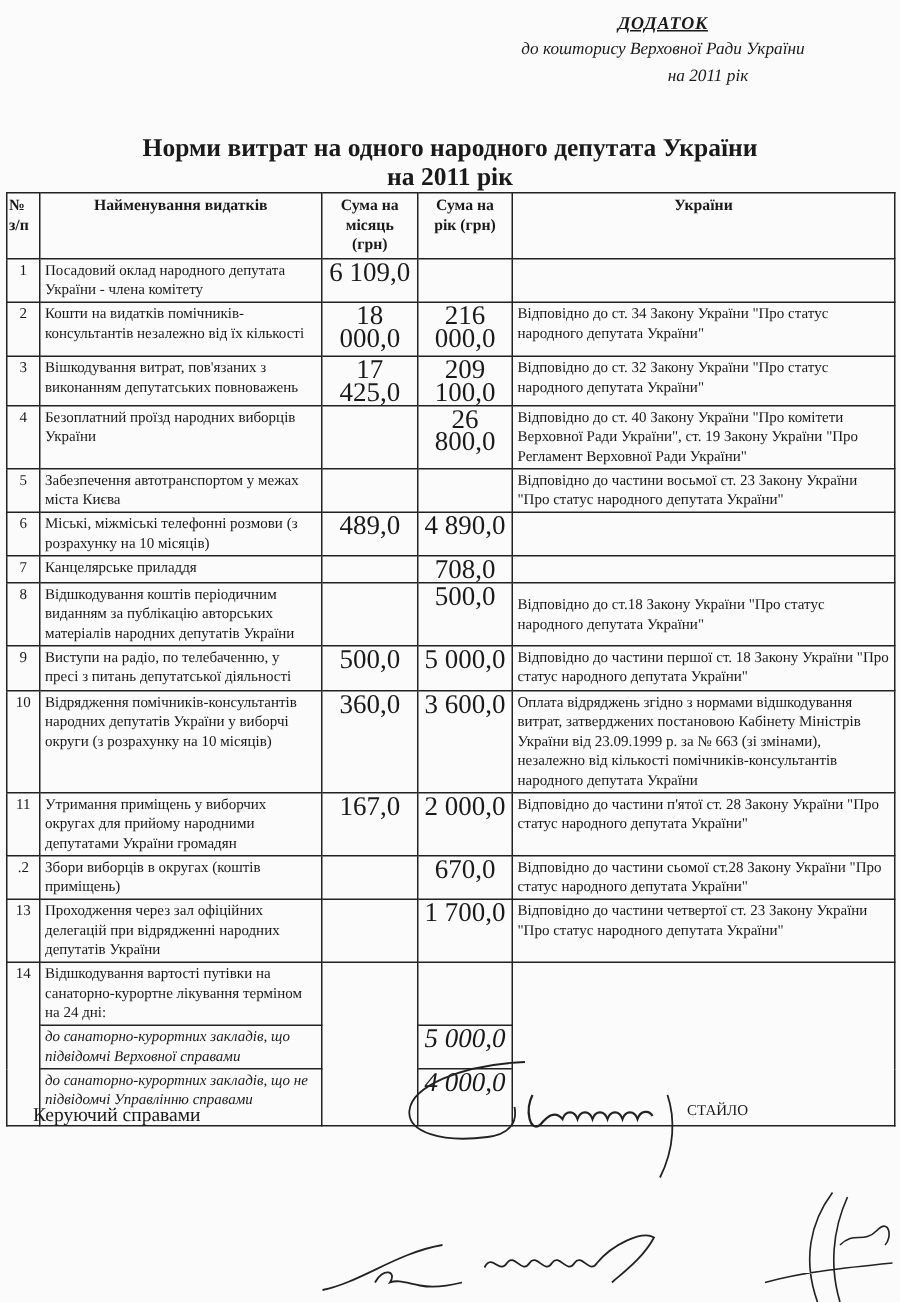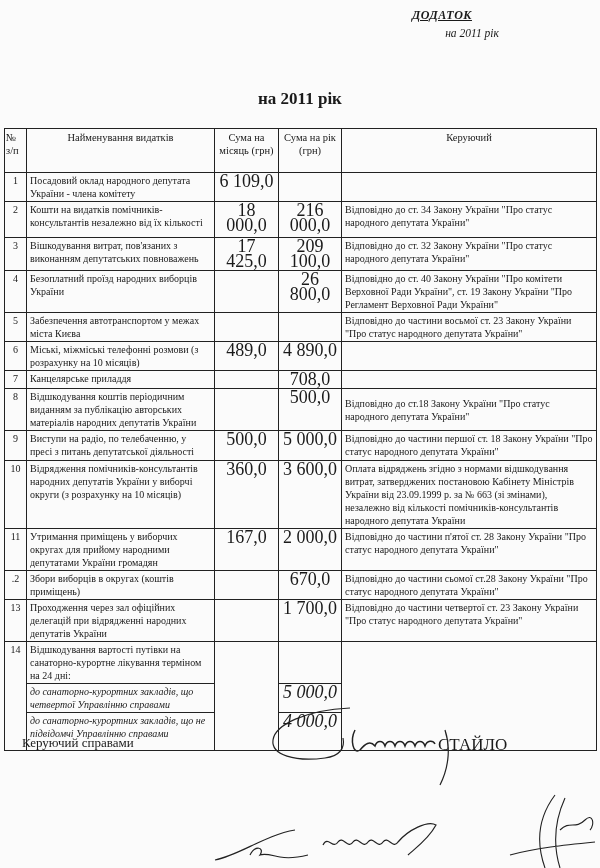--- a/index.html
+++ b/index.html
@@ -6,57 +6,59 @@
   body {
     width: 600px; height: 868px; background: #fbfbfb; position: relative; overflow: hidden;
     font-family: "Liberation Serif", serif; color: #1a1a1a;
   }
   .appendix { position: absolute; right: 38px; top: 6px; text-align: center; font-style: italic; font-size: 11.5px; line-height: 18px; width: 240px; }
   .appendix .hd { font-weight: bold; text-decoration: underline; font-size: 12px; letter-spacing: 0.5px; }
   .appendix .r { text-align: right; }
   .title { position: absolute; left: 0; width: 600px; top: 89px; text-align: center; font-weight: bold; font-size: 17px; line-height: 19px; }
   table.norms { position: absolute; left: 4px; top: 128px; width: 592px; border-collapse: collapse; table-layout: fixed; font-size: 10px; line-height: 13px; }
   table.norms td, table.norms th { border: 1.3px solid #222; padding: 1px 3px; vertical-align: top; }
-  table.norms th { font-weight: normal; font-size: 10.5px; text-align: center; padding-top: 2px; }
+  table.norms th { font-weight: bold; font-size: 10.5px; text-align: center; padding-top: 2px; }
   col.c1 { width: 22px; } col.c2 { width: 188px; } col.c3 { width: 64px; } col.c4 { width: 63px; } col.c5 { width: 255px; }
   td.num { text-align: center; padding: 1px 1px; }
   td.amt { text-align: center; font-size: 18px; line-height: 15px; padding-top: 1px; }
   td.amt.it { font-style: italic; }
   td.name.it { font-style: italic; }
   .sig-label { position: absolute; left: 6px; top: 735px; font-size: 13px; padding-left: 16px; }
-  .sig-name { position: absolute; left: 438px; top: 735px; font-size: 17px; }
+  .sig-name { position: absolute; left: 458px; top: 735px; font-size: 10px; }
   svg.sig { position: absolute; pointer-events: none; }
 </style>
 </head>
 <body>
 
 <div class="appendix">
   <div class="hd">ДОДАТОК</div>
+  <div>до кошторису Верховної Ради України</div>
   <div class="r" style="text-align:center;padding-left:60px">на 2011 рік</div>
 </div>
 
 <div class="title">
+  <div>Норми витрат на одного народного депутата України</div>
   <div>на 2011 рік</div>
 </div>
 
 <table class="norms">
   <colgroup>
       <col class="c1">
       <col class="c2">
       <col class="c3">
       <col class="c4">
       <col class="c5">
     </colgroup>
   <thead>
     <tr style="height:44px">
       <th style="text-align:left;padding:2px 1px">№ з/п</th>
       <th>Найменування видатків</th>
       <th>Сума на місяць (грн)</th>
       <th>Сума на рік (грн)</th>
-      <th>Керуючий</th>
+      <th>України</th>
     </tr>
   </thead>
   <tbody>
     <tr style="height:26px">
       <td class="num">1</td>
       <td class="name">Посадовий оклад народного депутата України - члена комітету</td>
       <td class="amt">6 109,0</td>
       <td class="amt"></td>
       <td></td>
     </tr>
@@ -145,21 +147,21 @@
       <td>Відповідно до частини четвертої ст. 23 Закону України "Про статус народного депутата України"</td>
     </tr>
     <tr style="height:40px">
       <td class="num" rowspan="3">14</td>
       <td class="name">Відшкодування вартості путівки на санаторно-курортне лікування терміном на 24 дні:</td>
       <td rowspan="3"></td>
       <td class="amt"></td>
       <td rowspan="3"></td>
     </tr>
     <tr style="height:26px">
-      <td class="name it">до санаторно-курортних закладів, що четвертої Управлінню справами</td>
+      <td class="name it">до санаторно-курортних закладів, що підвідомчі Верховної справами</td>
       <td class="amt it">5 000,0</td>
     </tr>
     <tr style="height:38px">
       <td class="name it">до санаторно-курортних закладів, що не підвідомчі Управлінню справами</td>
       <td class="amt it">4 000,0</td>
     </tr>
   </tbody>
 </table>
 
 <div class="sig-label">Керуючий справами</div>

